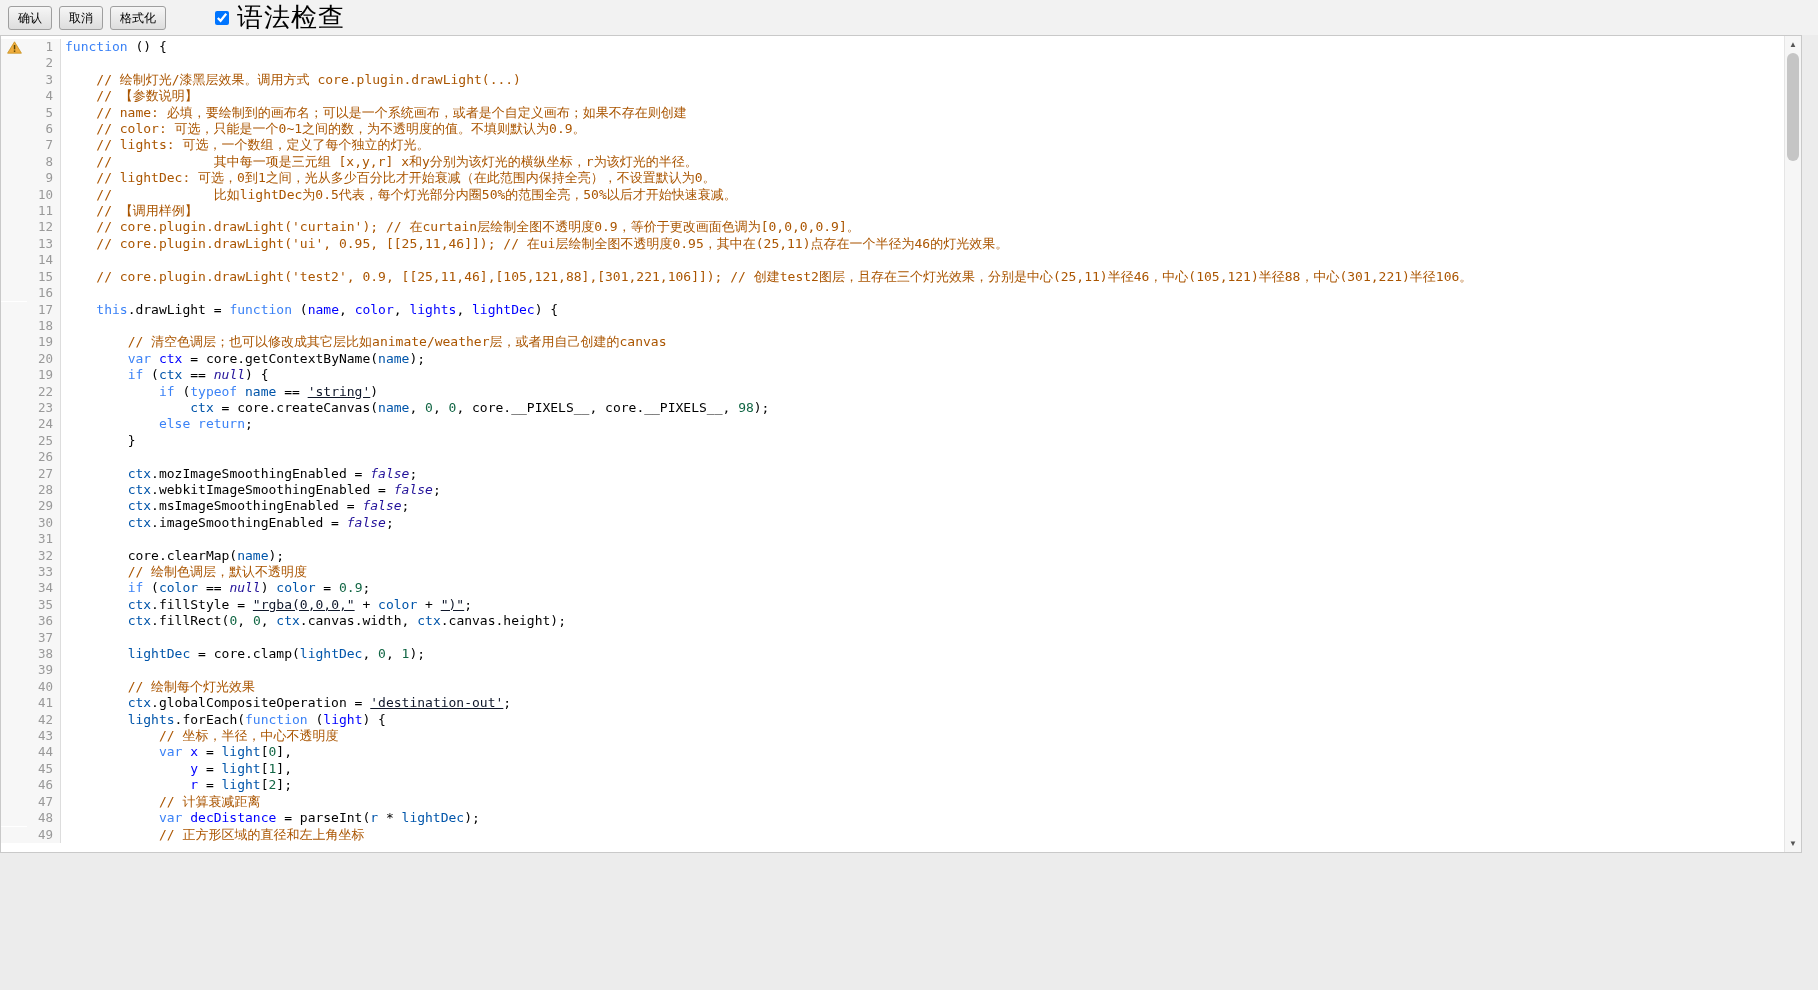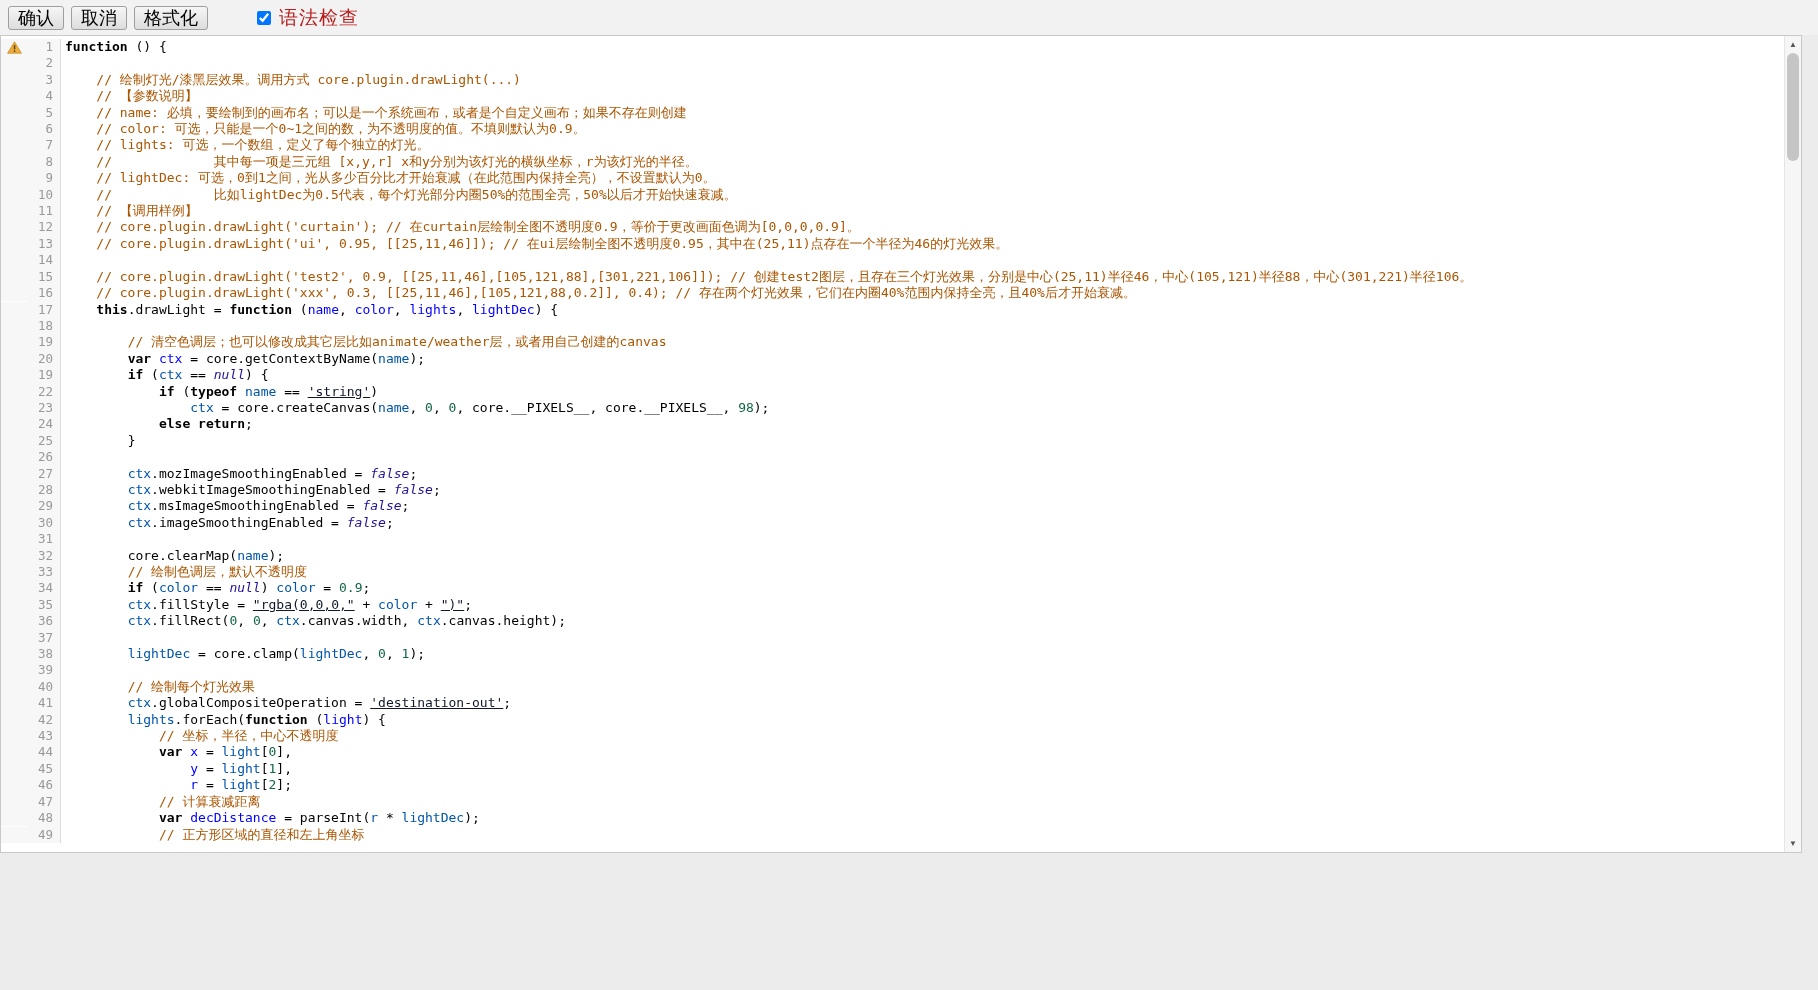--- a/index.html
+++ b/index.html
@@ -12,28 +12,28 @@
   .app { position:relative; width:1818px; height:990px; }
 
   
   .toolbar {
     position:absolute; top:0; left:0; width:1818px; height:35px;
     display:flex; align-items:center; padding-left:8px; gap:7px;
     background:#f2f2f2;
   }
   .tb-btn {
     font-family:"Liberation Sans", sans-serif;
-    font-size:18px; color:#000;
+    font-size:12px; color:#000;
     background:linear-gradient(#f6f6f6,#dddddd);
     border:1px solid #9f9f9f; border-radius:3px;
     padding:3px 9px; line-height:16px; cursor:pointer;
   }
   .syntax-check { display:flex; align-items:center; margin-left:42px; gap:8px; }
   .syntax-check input { width:14px; height:14px; margin:0; }
-  .syntax-label { font-size:19px; color:#b91c1c; letter-spacing:1px;font-family:Liberation Serif, serif; }
+  .syntax-label { font-size:26px; color:#000000; letter-spacing:1px;font-family:Liberation Serif, serif; }
 
   
   .editor {
     position:absolute; top:35px; left:0;
     width:1802px; height:818px;
     background:#ffffff;
     border:1px solid #c9c9c9;
     overflow:hidden;
   }
   .code-scroll {
@@ -50,21 +50,21 @@
   .gut-num {
     flex:0 0 34px; height:100%; min-height:16.4px;
     background:#f7f7f7; border-right:1px solid #ddd;
     color:#999; text-align:right; padding-right:7px;
     font-size:12.5px; user-select:none;
   }
   .code-text {
     flex:1 1 auto; white-space:pre-wrap; word-break:break-all;
     padding-left:4px; color:#000;
   }
-  .tk-k  { color:#000000;font-weight:bold; }  
+  .tk-k  { color:#3b82f6; }  
   .tk-c  { color:#a50; }  
   .tk-s  { color:#0f172a;text-decoration:underline; }  
   .tk-n  { color:#164; }  
   .tk-a  { color:#219;font-style:italic; }  
   .tk-d  { color:#00f; }  
   .tk-v  { color:#05a; }  
   .tk-p  { color:#000; }
 
   
   .scrollbar {
@@ -176,21 +176,21 @@
           <span class="code-text"><span class="tk-p">    </span></span>
         </div>
         <div class="code-row">
           <span class="gut-marker"></span>
           <span class="gut-num">15</span>
           <span class="code-text"><span class="tk-p">    </span><span class="tk-c">// core.plugin.drawLight('test2', 0.9, [[25,11,46],[105,121,88],[301,221,106]]); // 创建test2图层，且存在三个灯光效果，分别是中心(25,11)半径46，中心(105,121)半径88，中心(301,221)半径106。</span></span>
         </div>
         <div class="code-row">
           <span class="gut-marker"></span>
           <span class="gut-num">16</span>
-          <span class="code-text"><span class="tk-p">    </span><span class="tk-c">// core.plugin.drawLight('xxx', 0.3, [[25,11,46],[105,121,88,0.2]], 0.4); // 存在两个灯光效果，它们在内圈40%范围内保持全亮，且40%后才开始衰减。</span></span>
+          <span class="code-text"><span class="tk-p">    </span></span>
         </div>
         <div class="code-row">
           <span class="gut-marker"></span>
           <span class="gut-num">17</span>
           <span class="code-text"><span class="tk-p">    </span><span class="tk-k">this</span><span class="tk-p">.drawLight = </span><span class="tk-k">function</span><span class="tk-p"> (</span><span class="tk-d">name</span><span class="tk-p">, </span><span class="tk-d">color</span><span class="tk-p">, </span><span class="tk-d">lights</span><span class="tk-p">, </span><span class="tk-d">lightDec</span><span class="tk-p">) {</span></span>
         </div>
         <div class="code-row">
           <span class="gut-marker"></span>
           <span class="gut-num">18</span>
           <span class="code-text"></span>

